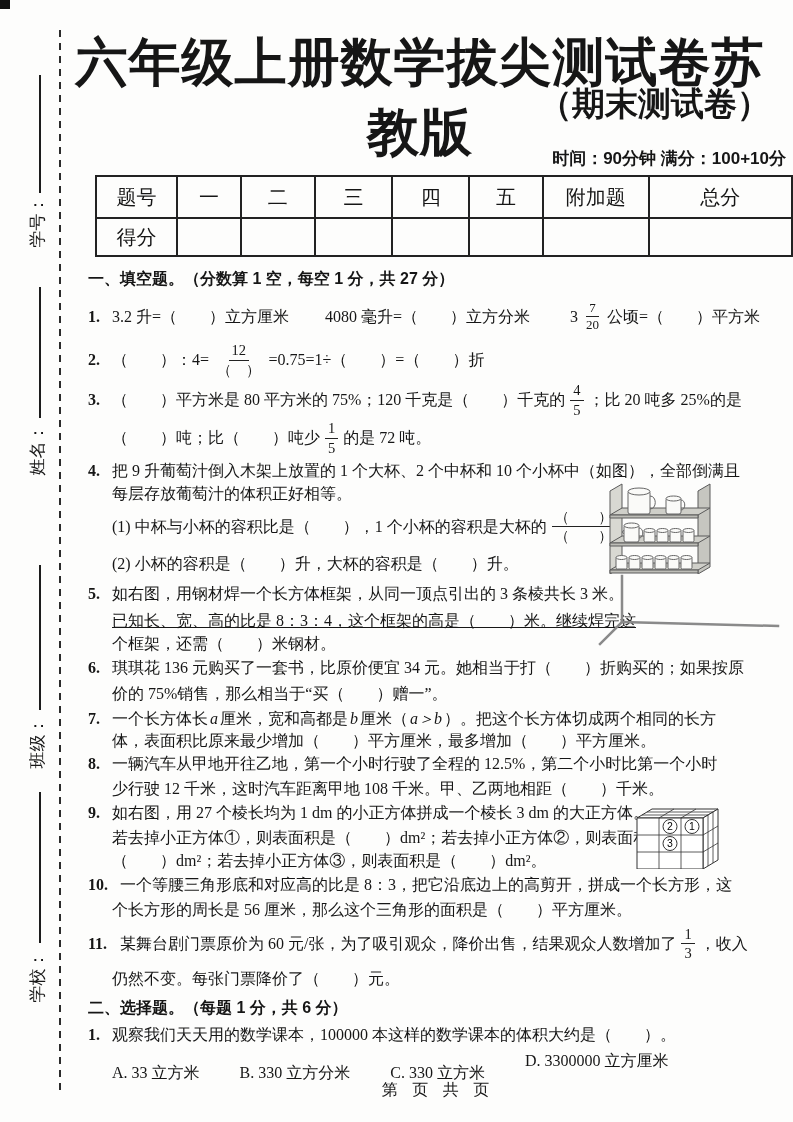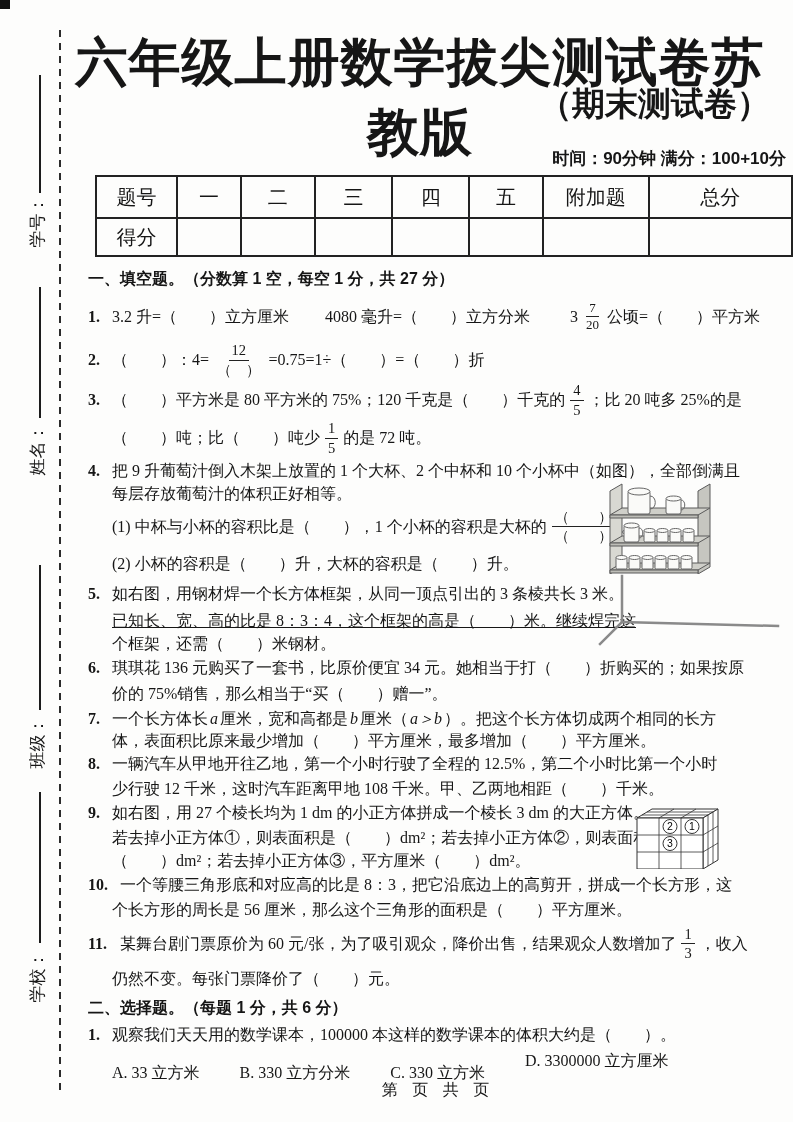--- a/index.html
+++ b/index.html
@@ -159,21 +159,21 @@
       <span>少行驶 12 千米，这时汽车距离甲地 108 千米。甲、乙两地相距（　　）千米。</span>
     </div>
 
     <div class="ln" style="height:25px;">
       <span class="qno">9.</span><span>如右图，用 27 个棱长均为 1 dm 的小正方体拼成一个棱长 3 dm 的大正方体。</span>
     </div>
     <div class="ln cont" style="height:25px;">
       <span>若去掉小正方体①，则表面积是（　　）dm²；若去掉小正方体②，则表面积是</span>
     </div>
     <div class="ln cont" style="height:22px;">
-      <span>（　　）dm²；若去掉小正方体③，平方厘米（　　）dm²。</span>
+      <span>（　　）dm²；若去掉小正方体③，则表面积是（　　）dm²。</span>
     </div>
 
     <div class="ln" style="height:26px;">
       <span class="qno w">10.</span><span>一个等腰三角形底和对应高的比是 8：3，把它沿底边上的高剪开，拼成一个长方形，这</span>
     </div>
     <div class="ln cont" style="height:24px;">
       <span>个长方形的周长是 56 厘米，那么这个三角形的面积是（　　）平方厘米。</span>
     </div>
 
     <div class="ln" style="height:43px;">

